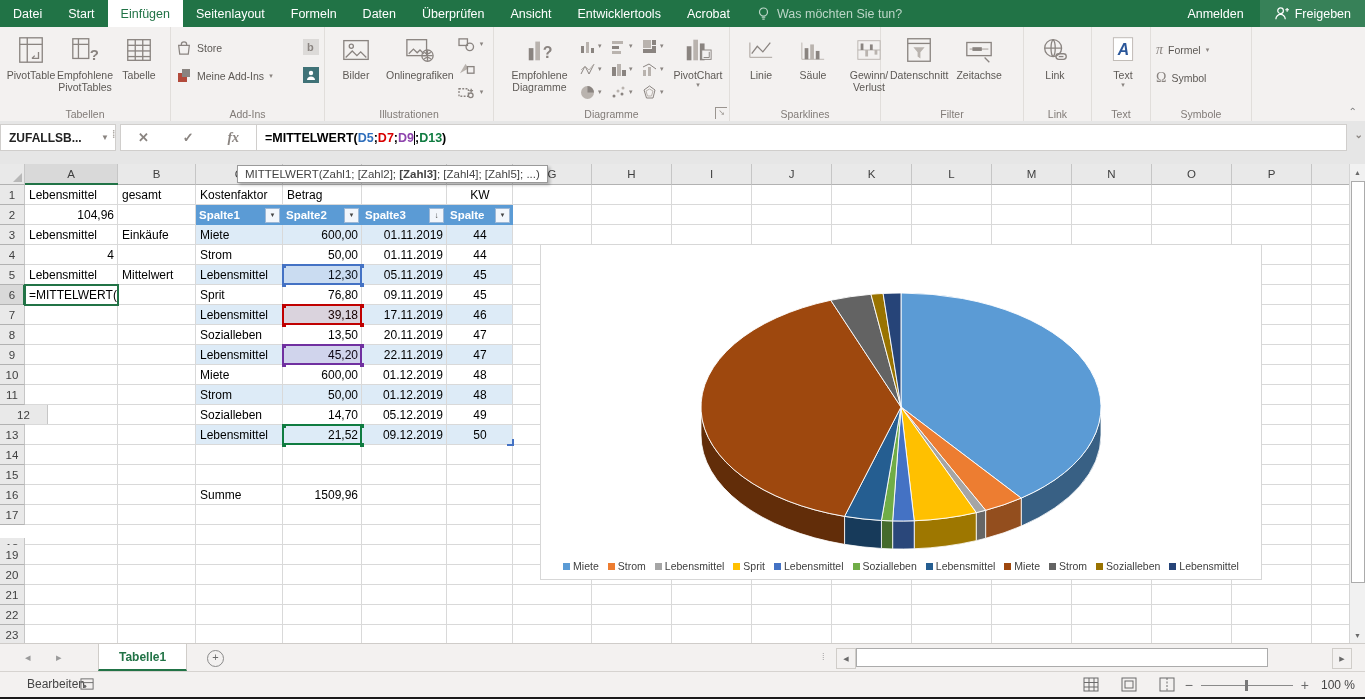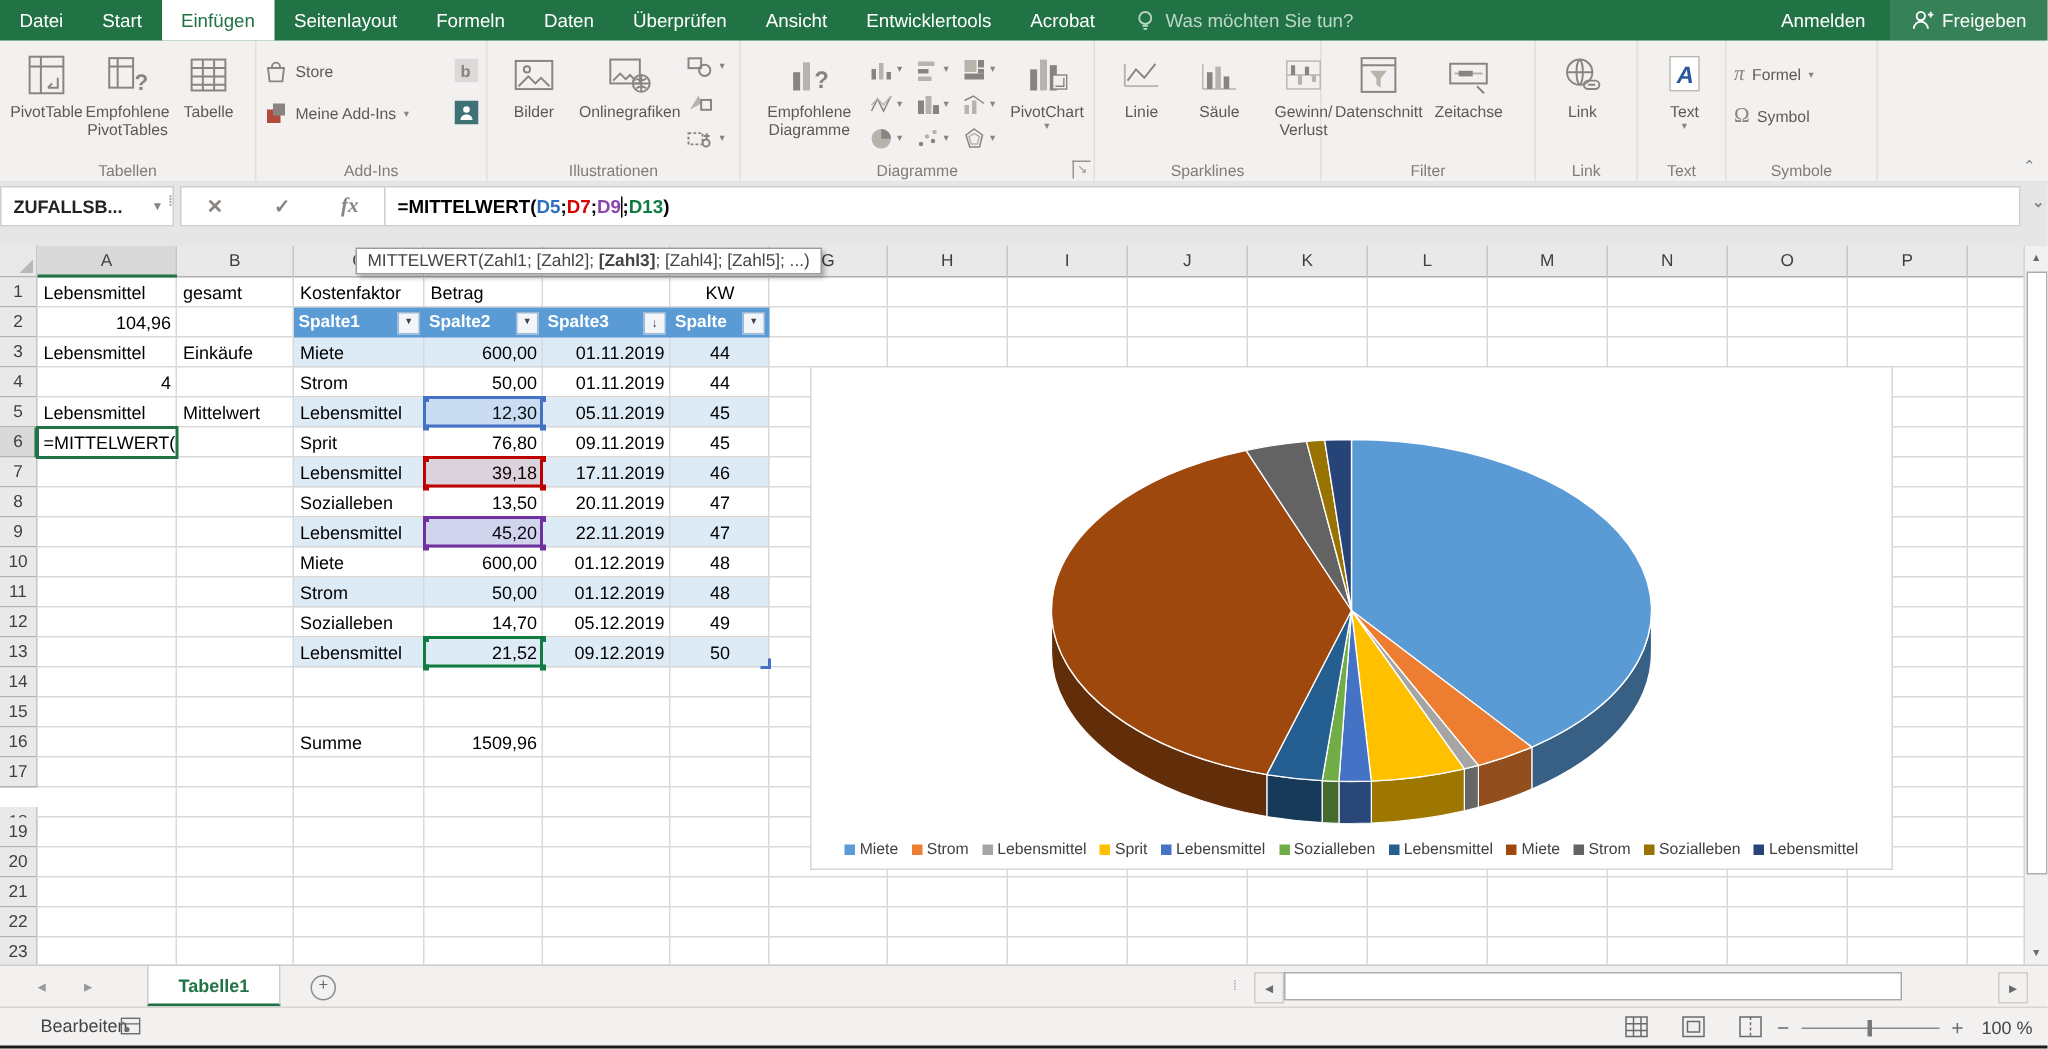--- a/index.html
+++ b/index.html
@@ -519,21 +519,21 @@
         <div class="hdrcell" style="left: 0px; top: 69px; width: 25px; height: 20px;">3</div>
         <div class="hdrcell" style="left: 0px; top: 89px; width: 25px; height: 20px;">4</div>
         <div class="hdrcell" style="left: 0px; top: 109px; width: 25px; height: 20px;">5</div>
         <div class="hdrcell sel" style="left: 0px; top: 129px; width: 25px; height: 20px;">6</div>
         <div class="cselbar" style="left: 23px; top: 129px; width: 2px; height: 20px; z-index: 3;"></div>
         <div class="hdrcell" style="left: 0px; top: 149px; width: 25px; height: 20px;">7</div>
         <div class="hdrcell" style="left: 0px; top: 169px; width: 25px; height: 20px;">8</div>
         <div class="hdrcell" style="left: 0px; top: 189px; width: 25px; height: 20px;">9</div>
         <div class="hdrcell" style="left: 0px; top: 209px; width: 25px; height: 20px;">10</div>
         <div class="hdrcell" style="left: 0px; top: 229px; width: 25px; height: 20px;">11</div>
-        <div class="hdrcell" style="left: 0px; top: 249px; width: 25px; height: 20px;">12</div>
+        <div class="hdrcell" style="left: 0px; top: 249px; width: 48px; height: 20px;">12</div>
         <div class="hdrcell" style="left: 0px; top: 269px; width: 25px; height: 20px;">13</div>
         <div class="hdrcell" style="left: 0px; top: 289px; width: 25px; height: 20px; text-align: right;">14</div>
         <div class="hdrcell" style="left: 0px; top: 309px; width: 25px; height: 20px;">15</div>
         <div class="hdrcell" style="left: 0px; top: 329px; width: 25px; height: 20px;">16</div>
         <div class="hdrcell" style="left: 0px; top: 349px; width: 25px; height: 20px;">17</div>
         <div class="hdrcell" style="left: 0px; top: 382px; width: 25px; height: 20px;">18</div>
         <div class="hdrcell" style="left: 0px; top: 389px; width: 25px; height: 20px;">19</div>
         <div class="hdrcell" style="left: 0px; top: 409px; width: 25px; height: 20px;">20</div>
         <div class="hdrcell" style="left: 0px; top: 429px; width: 25px; height: 20px;">21</div>
         <div class="hdrcell" style="left: 0px; top: 449px; width: 25px; height: 20px;">22</div>

